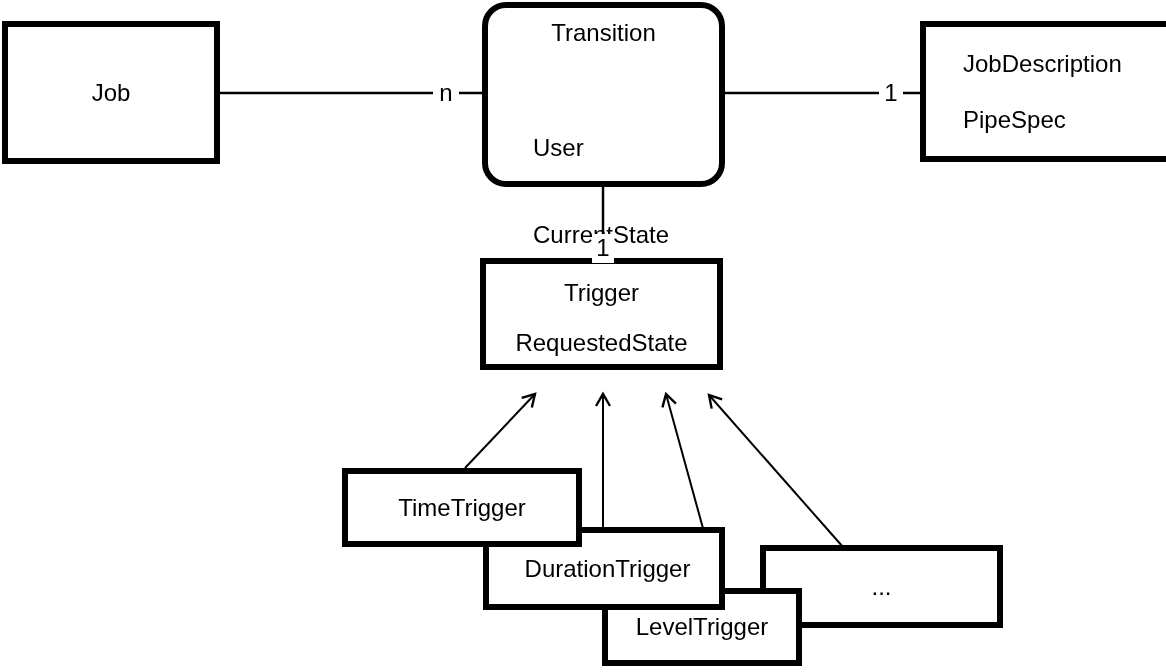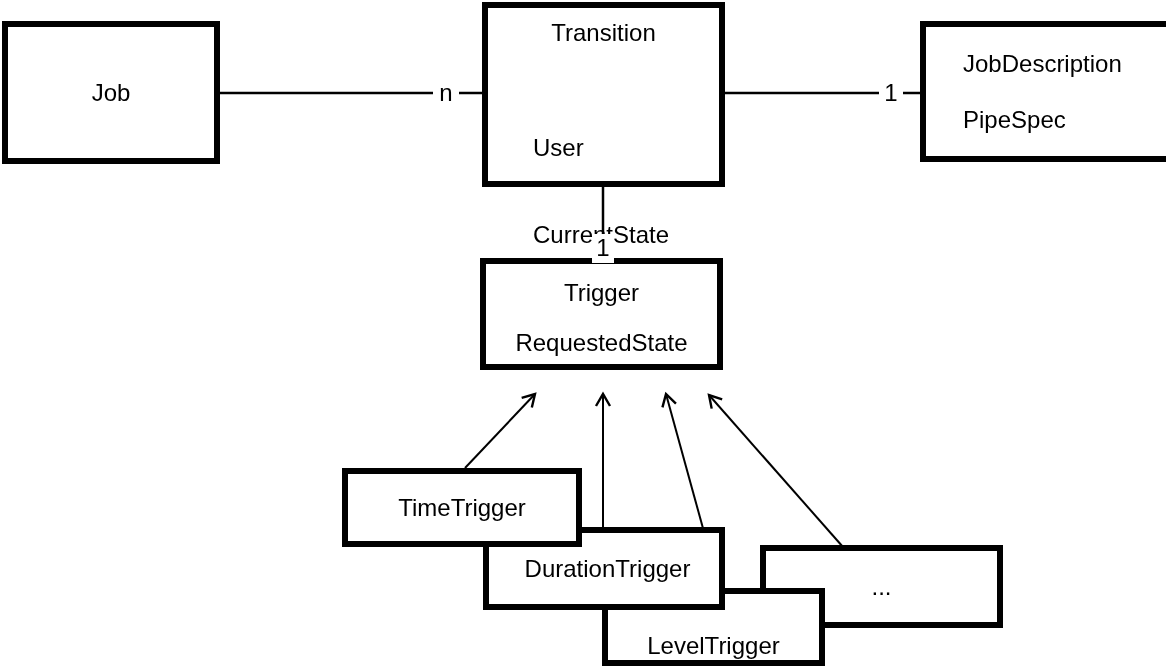--- a/index.html
+++ b/index.html
@@ -14,26 +14,26 @@
     position:absolute; box-sizing:border-box;
     background:#ffffff; border:6px solid #000000;
   }
   .center { display:flex; align-items:center; justify-content:center; }
   .mult {
     position:absolute; z-index:6; background:#ffffff;
     text-align:center; line-height:28px;
   }
   
   #box-job        { left:2px;   top:21px;  width:218px; height:143px; z-index:1; }
-  #box-transition { left:482px; top:2px;   width:243px; height:185px; z-index:1; }
+  #box-transition { left:482px; top:2px;   width:243px; height:185px; z-index:1;border-radius:24px; }
   #box-jobdesc    { left:920px; top:21px;  width:284px; height:141px; z-index:1; }
   #box-trigger    { left:480px; top:258px; width:243px; height:112px; z-index:1; }
   #box-time       { left:342px; top:468px; width:240px; height:79px;  z-index:5; }
   #box-duration   { left:483px; top:527px; width:242px; height:83px;  z-index:4;padding-left:7px; }
-  #box-level      { left:602px; top:588px; width:223px; height:78px;  z-index:3;align-items:flex-end; }
+  #box-level      { left:602px; top:588px; width:200px; height:78px;  z-index:3; }
   #box-more       { left:760px; top:545px; width:243px; height:83px;  z-index:2; }
   
   #box-transition .title { margin-top:10px; text-align:center; line-height:29px; }
   #box-transition .attrs { position:absolute; left:45px; top:67px; line-height:29px; white-space:pre; }
   #box-jobdesc .title { position:absolute; left:37px; top:22px; line-height:29px; }
   #box-jobdesc .attr  { position:absolute; left:37px; top:78px; line-height:29px; }
   #box-trigger .title { margin-top:14px; text-align:center; line-height:29px; }
   #box-trigger .attr  { position:absolute; left:0; top:64px; width:100%; text-align:center; line-height:29px; }
   
   #mult-n       { left:433px; top:79px;  width:26px; height:28px; }

